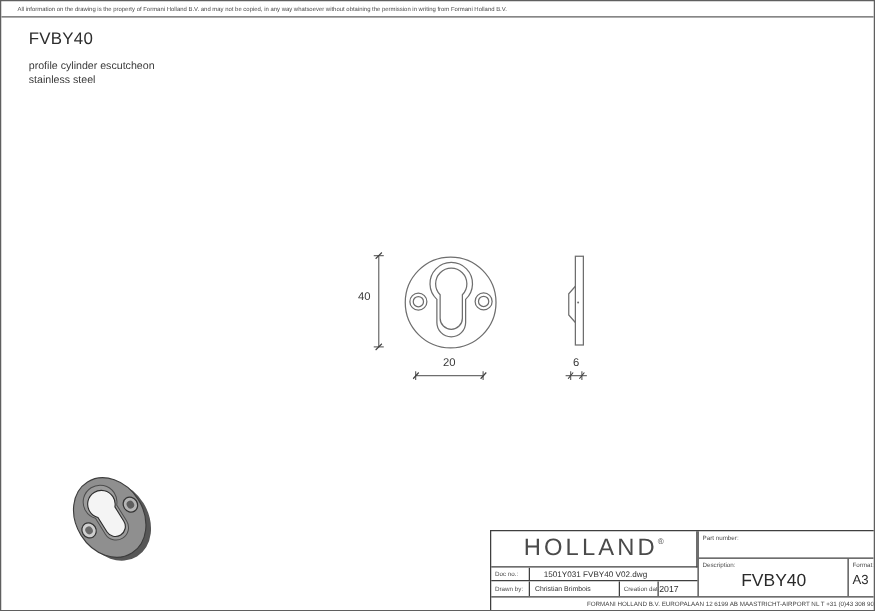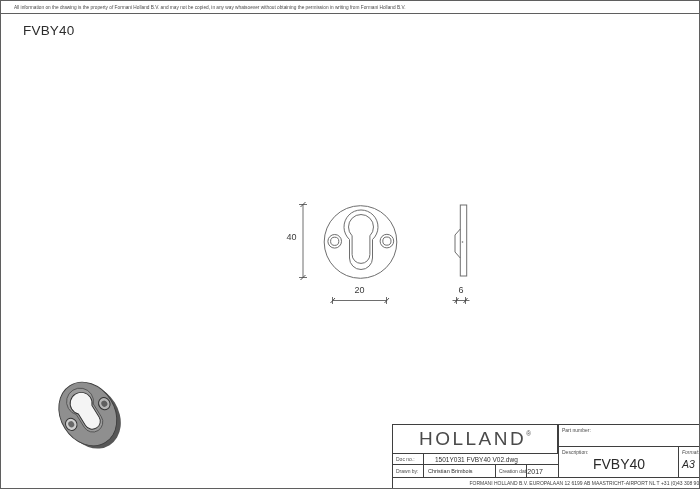--- a/index.html
+++ b/index.html
@@ -67,38 +67,42 @@
                   display:flex; align-items:center; }
   #tb-cdate-lab { left:103px; top:0; width:31px; height:12px; }
   #tb-cdate-val { left:134px; top:0; width:31px; height:12px; display:flex;
                   align-items:center; justify-content:center; }
 
   #tb-right { left:165px; top:0; width:141px; height:52px; }
   #tb-part  { left:0; top:0; width:140px; height:22px; }
   #tb-desc  { left:0; top:22px; width:120px; height:30px; }
   #tb-desc-val { position:absolute; left:0; top:9px; width:120px;
                  text-align:center; font-size:14px; color:#2a2a2a; }
-  #tb-format { left:120px; top:22px; width:20px; height:30px;font-style:italic; }
+  #tb-format { left:120px; top:22px; width:20px; height:30px; }
   #tb-format-val { position:absolute; left:0; top:11px; width:19px;
                    text-align:center; font-size:10.5px; color:#2a2a2a; }
 
   #tb-footer { left:0; top:52px; width:306px; height:11px; display:flex;
                align-items:center; justify-content:center; }
   .footer-txt { font-size:10px; color:#3f3f3f; width:100%; }
 </style>
 </head>
 <body>
 
 <div class="page">
 
   <div class="topbar">
     <span class="sc disclaimer">All information on the drawing is the property of Formani Holland B.V. and may not be copied, in any way whatsoever without obtaining the permission in writing from Formani Holland B.V.</span>
   </div>
 
   <div class="doc-title">FVBY40</div>
+  <div class="doc-sub">
+    <div>profile cylinder escutcheon</div>
+    <div>stainless steel</div>
+  </div>
 
   <svg id="dim40-svg" class="abs" width="14" height="82">
     <line x1="7" y1="3.5" x2="7" y2="76.5" stroke="#6e6e6e" stroke-width="1"></line>
     <line x1="3" y1="3.5" x2="11" y2="3.5" stroke="#6e6e6e" stroke-width="1"></line>
     <line x1="3" y1="76.5" x2="11" y2="76.5" stroke="#6e6e6e" stroke-width="1"></line>
     <line x1="4.5" y1="6" x2="9.5" y2="1" stroke="#3f3f3f" stroke-width="0.9"></line>
     <line x1="4.5" y1="79" x2="9.5" y2="74" stroke="#3f3f3f" stroke-width="0.9"></line>
   </svg>
   <span id="dim40-label" class="dim-label">40</span>
 

